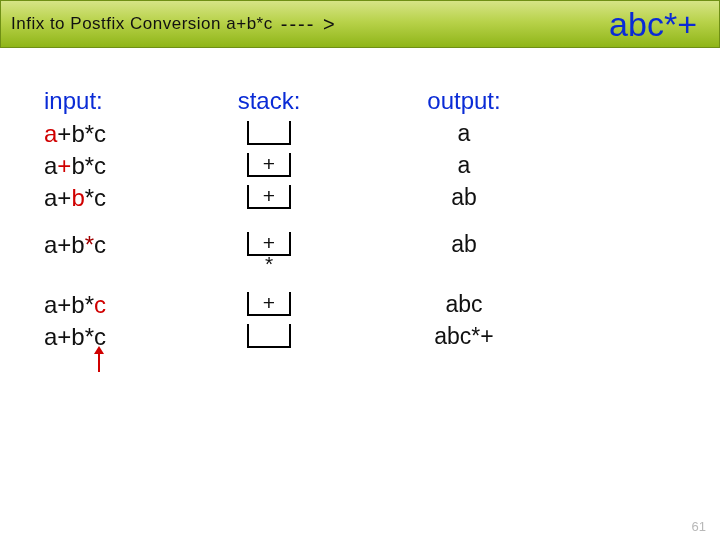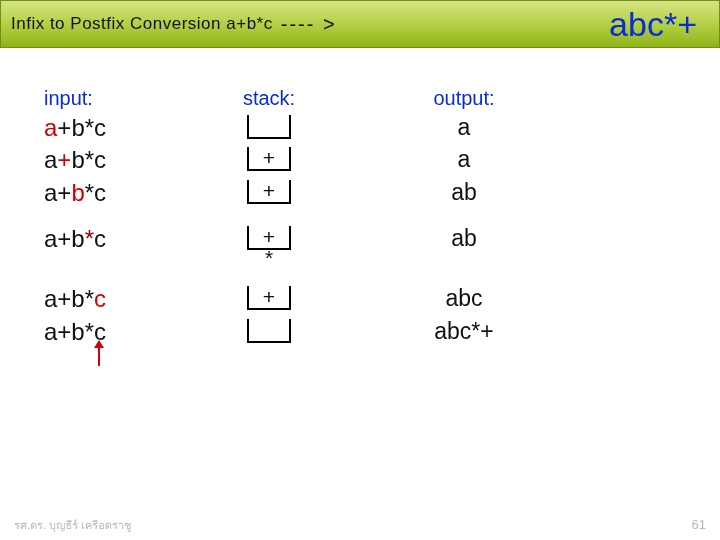--- a/index.html
+++ b/index.html
@@ -44,21 +44,21 @@
     border-collapse: collapse;
   }
   table.trace td {
     vertical-align: top;
     padding: 0;
   }
   .col-input { width: 140px; }
   .col-stack { width: 170px; text-align: center; }
   .col-output { width: 220px; text-align: center; }
   .hdr {
-    font-size: 20px;
+    font-size: 24px;
     color: #0a2bd6;
     line-height: 1.4;
   }
   .inp {
     font-size: 24px;
     color: #111;
     line-height: 1.35;
     position: relative;
   }
   .highlight-red { color: #d00000; }
@@ -206,15 +206,14 @@
           <td class="col-stack"><div class="stack-vis"></div></td>
           <td class="col-output">
             <div class="outv">abc*+</div>
           </td>
         </tr>
       </tbody>
   </table>
 </div>
 
 <div class="footer">
-  <span class="names">รศ.ดร. บุญธีร์     เครือตราชู</span>
   <span class="pagenum">61</span>
 </div>
 
 </body></html>

